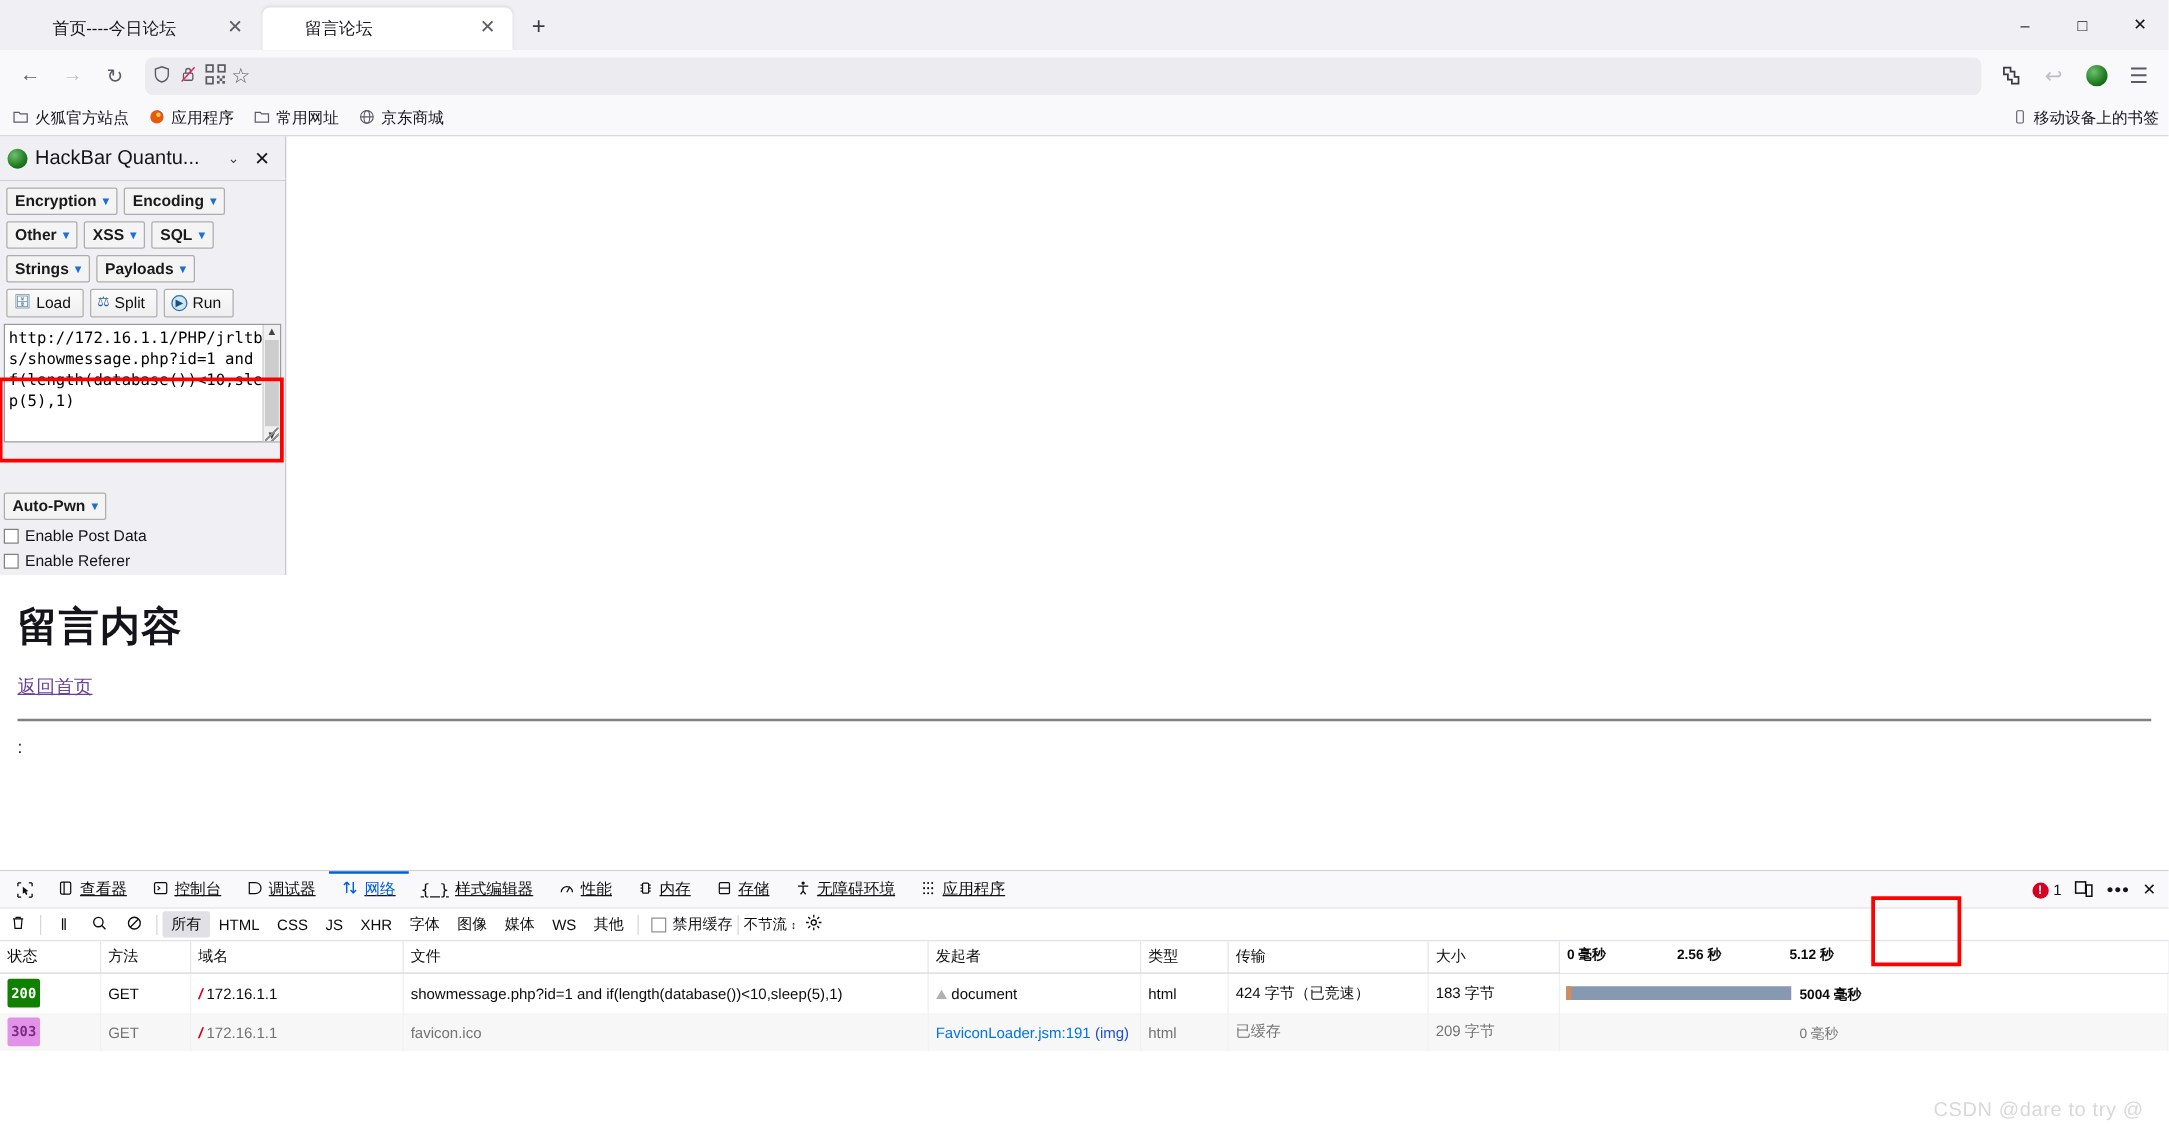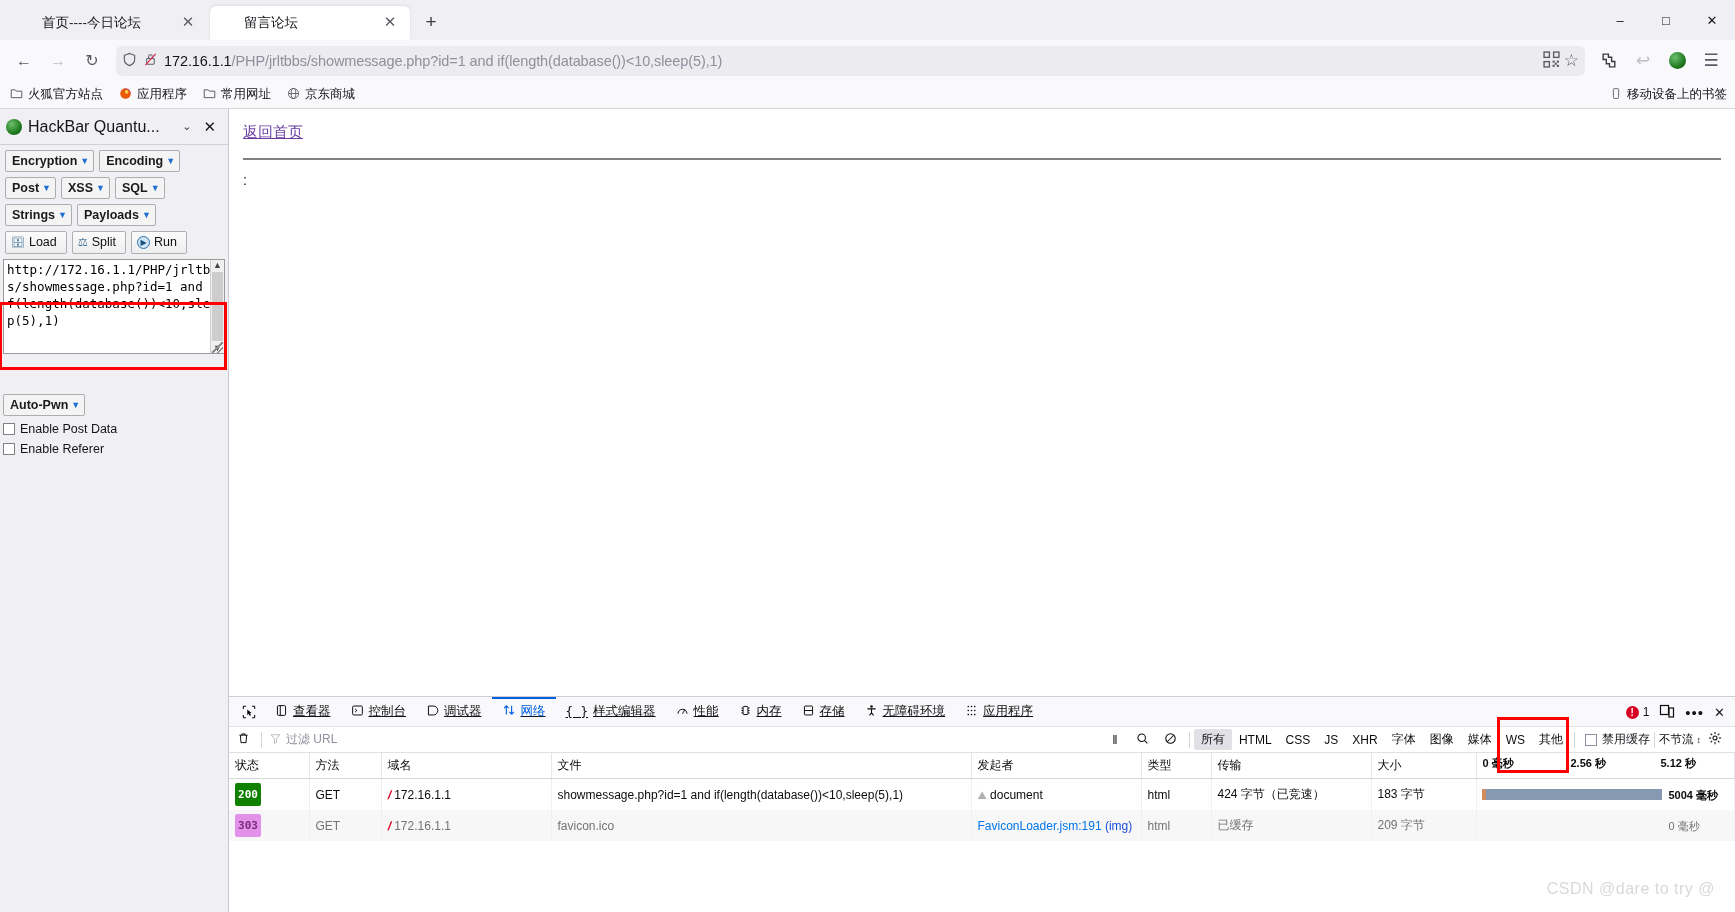--- a/index.html
+++ b/index.html
@@ -76,21 +76,21 @@
   
   .bookmarks {
     height: 28px; background: #f9f9fb; display: flex; align-items: center;
     padding: 0 10px; gap: 16px; font-size: 12.5px; color: #15141a;
     border-bottom: 1px solid #d7d7dc; position: relative;
   }
   .bm { display: flex; align-items: center; gap: 5px; white-space: nowrap; }
   .bookmarks-right { position: absolute; right: 8px; display: flex; align-items: center; gap: 5px; }
 
   
-  .bodywrap { display: flex; height: 803px; }
+  .bodywrap { display: flex; height: 803px; flex-direction: column; }
 
   
   .sidebar {
     width: 229px; flex: none; background: #f0f0f4;
     border-right: 1px solid #c9c9cf; display: flex; flex-direction: column;
   }
   .sb-header {
     height: 36px; display: flex; align-items: center; padding: 0 6px; gap: 6px;
     border-bottom: 1px solid #d0d0d6;
   }
@@ -284,21 +284,20 @@
             <path d="M8 1.5 L13.5 3.5 V8 C13.5 11.2 11 13.5 8 14.5 C5 13.5 2.5 11.2 2.5 8 V3.5 Z" fill="none" stroke="#5b5b66" stroke-width="1.2"></path>
           </svg>
       </span>
       <span>
         <svg width="15" height="15" viewBox="0 0 16 16">
           <rect x="4" y="7" width="8" height="6" rx="1" fill="none" stroke="#5b5b66" stroke-width="1.1"></rect>
           <path d="M6 7 V5 a2 2 0 0 1 4 0 V7" fill="none" stroke="#5b5b66" stroke-width="1.1"></path>
           <line x1="2.5" y1="14" x2="13.5" y2="2" stroke="#e22850" stroke-width="1.3"></line>
         </svg>
       </span>
-      <span class="url-text"><b>172.16.1.1</b><span>/PHP/jrltbbs/showmessage.php?id=1 and if(length(database())&lt;10,sleep(5),1)</span></span>
       <span class="urlbar-right">
         <span>
           <svg width="17" height="17" viewBox="0 0 16 16">
             <rect x="1" y="1" width="5" height="5" fill="none" stroke="#5b5b66" stroke-width="1.3"></rect>
             <rect x="10" y="1" width="5" height="5" fill="none" stroke="#5b5b66" stroke-width="1.3"></rect>
             <rect x="1" y="10" width="5" height="5" fill="none" stroke="#5b5b66" stroke-width="1.3"></rect>
             <rect x="9" y="9" width="2" height="2" fill="#5b5b66"></rect>
               <rect x="13" y="9" width="2" height="2" fill="#5b5b66"></rect>
             <rect x="11" y="11" width="2" height="2" fill="#5b5b66"></rect>
               <rect x="13" y="13" width="2" height="2" fill="#5b5b66"></rect>
@@ -376,21 +375,21 @@
             <span>Encryption</span>
             <span class="caret">▼</span>
           </span>
           <span class="hb-btn">
             <span>Encoding</span>
             <span class="caret">▼</span>
           </span>
         </div>
         <div class="hb-row">
           <span class="hb-btn">
-            <span>Post</span>
+            <span>Other</span>
             <span class="caret">▼</span>
           </span>
           <span class="hb-btn">
             <span>XSS</span>
             <span class="caret">▼</span>
           </span>
           <span class="hb-btn">
             <span>SQL</span>
             <span class="caret">▼</span>
           </span>
@@ -447,20 +446,21 @@
         <label class="chk">
           <i></i>
           <span>Enable Referer</span>
         </label>
       </div>
     </div>
 
     <div class="content">
 
       <div class="page">
+        <h1>留言内容</h1>
         <a class="back" href="#">返回首页</a>
         <hr>
         <div class="msg">:</div>
       </div>
 
       <div class="devtools">
 
         <div class="dt-tabs">
           <div class="dt-pick">
             <svg width="14" height="14" viewBox="0 0 16 16">
@@ -559,26 +559,20 @@
           </div>
         </div>
 
         <div class="dt-filter">
           <span class="ic">
             <svg width="13" height="14" viewBox="0 0 16 16">
                 <path d="M3 4.5h10M6 4.5V3h4v1.5M4.2 4.5l.7 9.2h6.2l.7-9.2" fill="none" stroke="#0c0c0d" stroke-width="1.2"></path>
               </svg>
           </span>
           <span class="sep"></span>
-          <span class="filter-input">
-            <span><svg width="11" height="11" viewBox="0 0 16 16">
-                  <path d="M1.5 2.5h13l-5 6v5l-3 1.5v-6.5z" fill="none" stroke="#b1b1b3" stroke-width="1.2"></path>
-                </svg></span>
-            <span>过滤 URL</span>
-          </span>
           <span class="fbar-right">
             <span class="ic">‖</span>
             <span class="ic">
               <svg width="13" height="13" viewBox="0 0 16 16">
                   <circle cx="7" cy="7" r="4.6" fill="none" stroke="#0c0c0d" stroke-width="1.3"></circle>
                   <line x1="10.4" y1="10.4" x2="14" y2="14" stroke="#0c0c0d" stroke-width="1.3"></line>
                 </svg>
             </span>
             <span class="ic">
               <svg width="13" height="13" viewBox="0 0 16 16">

